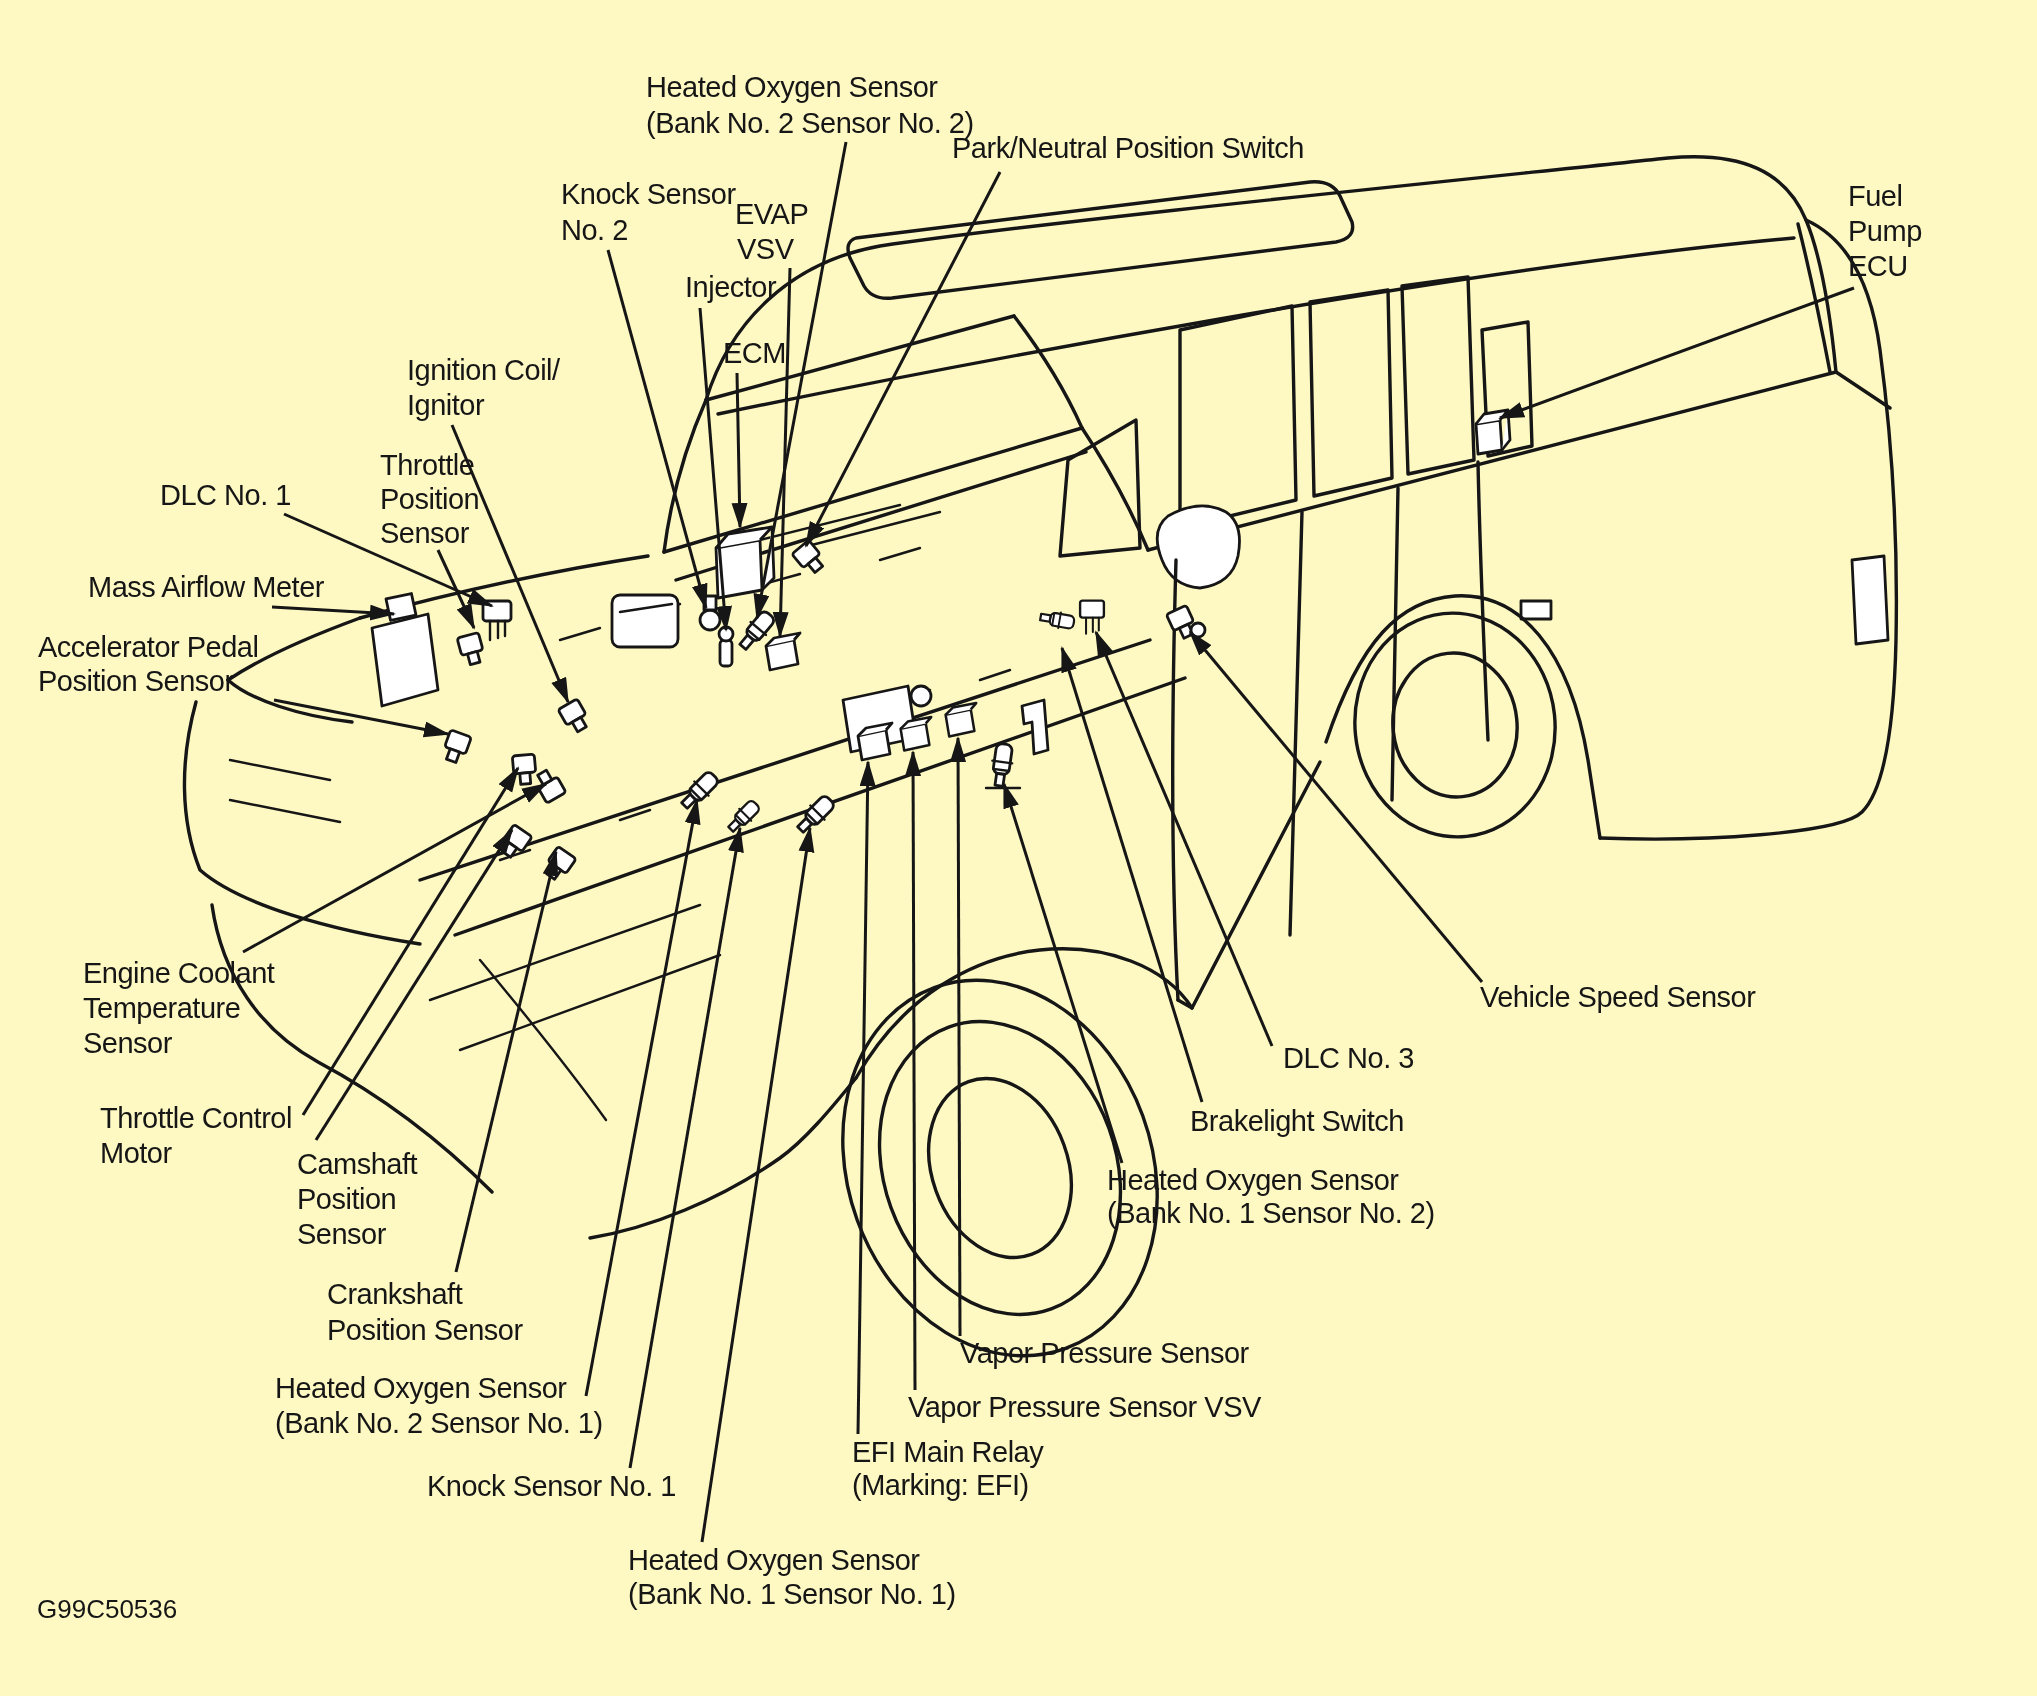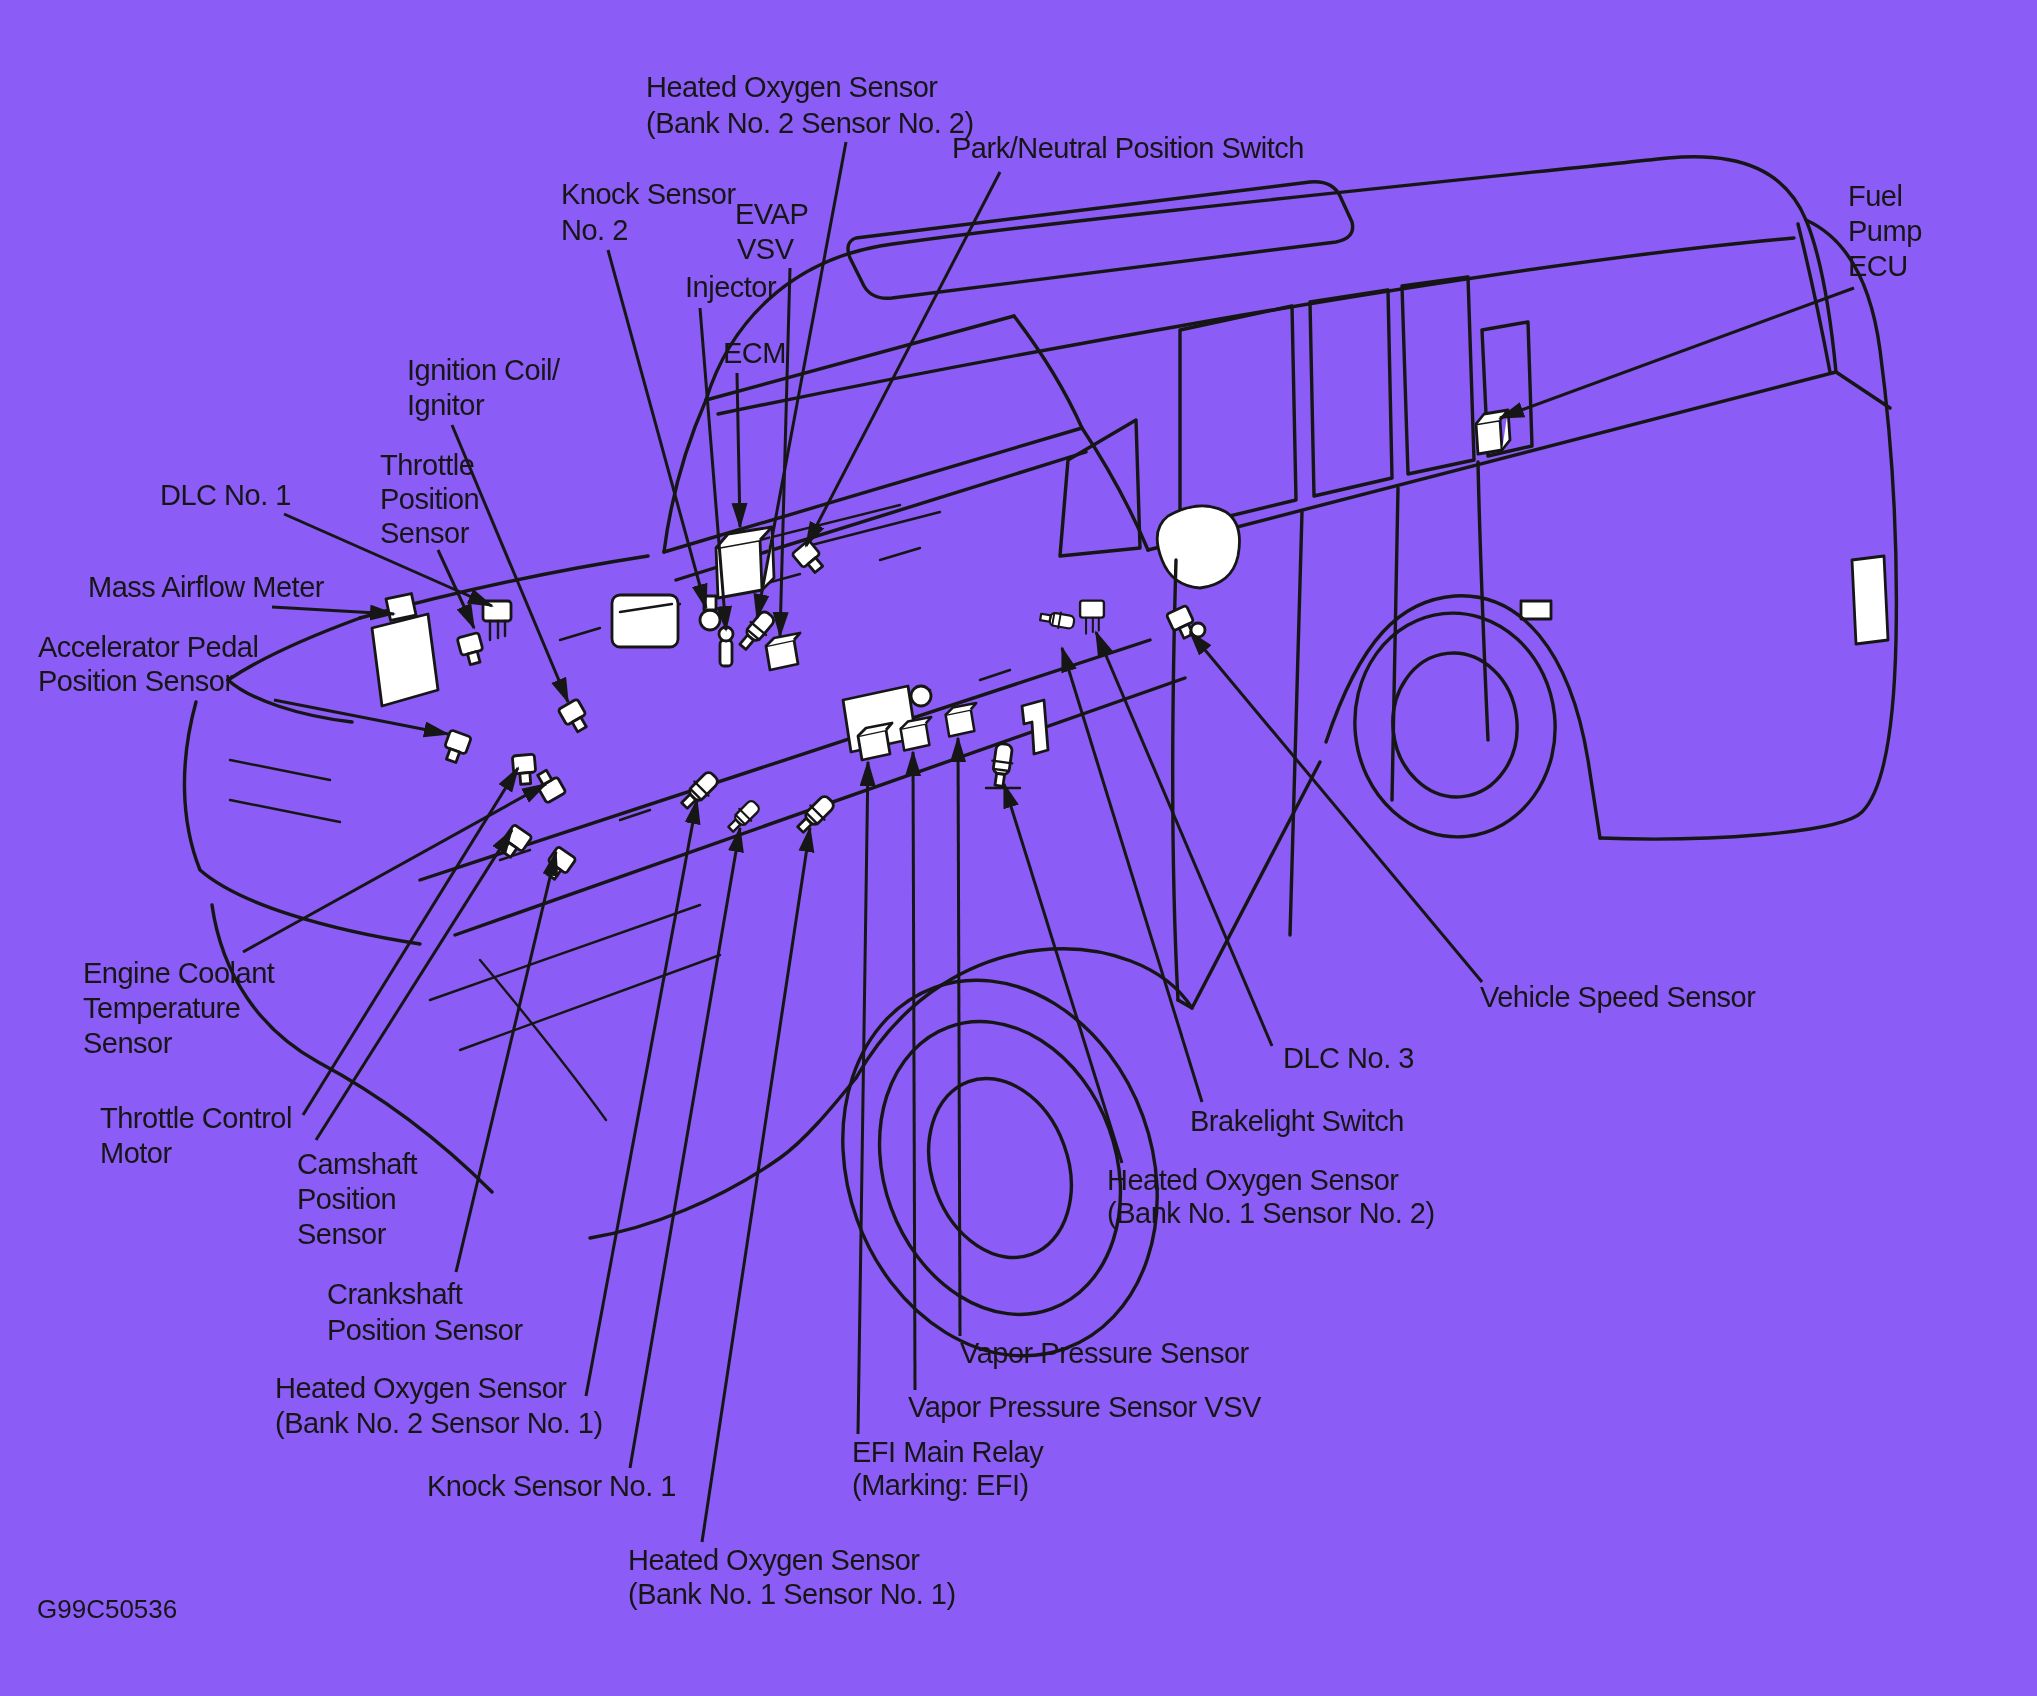--- a/index.html
+++ b/index.html
@@ -1,17 +1,17 @@
 <!DOCTYPE html>
 <html><head>
 <meta charset="utf-8">
 <style>
   html,body{margin:0;padding:0;background:#ffffff;}
   body{width:2037px;height:1696px;font-family:"Liberation Sans",sans-serif;}
-  #stage{position:relative;width:2037px;height:1696px;background:#8b5cf6;overflow:hidden;}
+  #stage{position:relative;width:2037px;height:1696px;background:#fef9c3;overflow:hidden;}
   svg{position:absolute;left:0;top:0;}
   .lbl{font-family:"Liberation Sans",sans-serif;font-size:29px;letter-spacing:-0.5px;fill:#161616;}
   .figid{font-family:"Liberation Sans",sans-serif;font-size:26px;fill:#161616;}
   .car{stroke:#161616;stroke-width:3.4;fill:none;stroke-linecap:round;stroke-linejoin:round;}
   .thin{stroke:#161616;stroke-width:2.4;fill:none;stroke-linecap:round;}
   .cmp{stroke:#161616;stroke-width:2.8;fill:#ffffff;stroke-linejoin:round;}
 </style>
 </head>
 <body>
 

